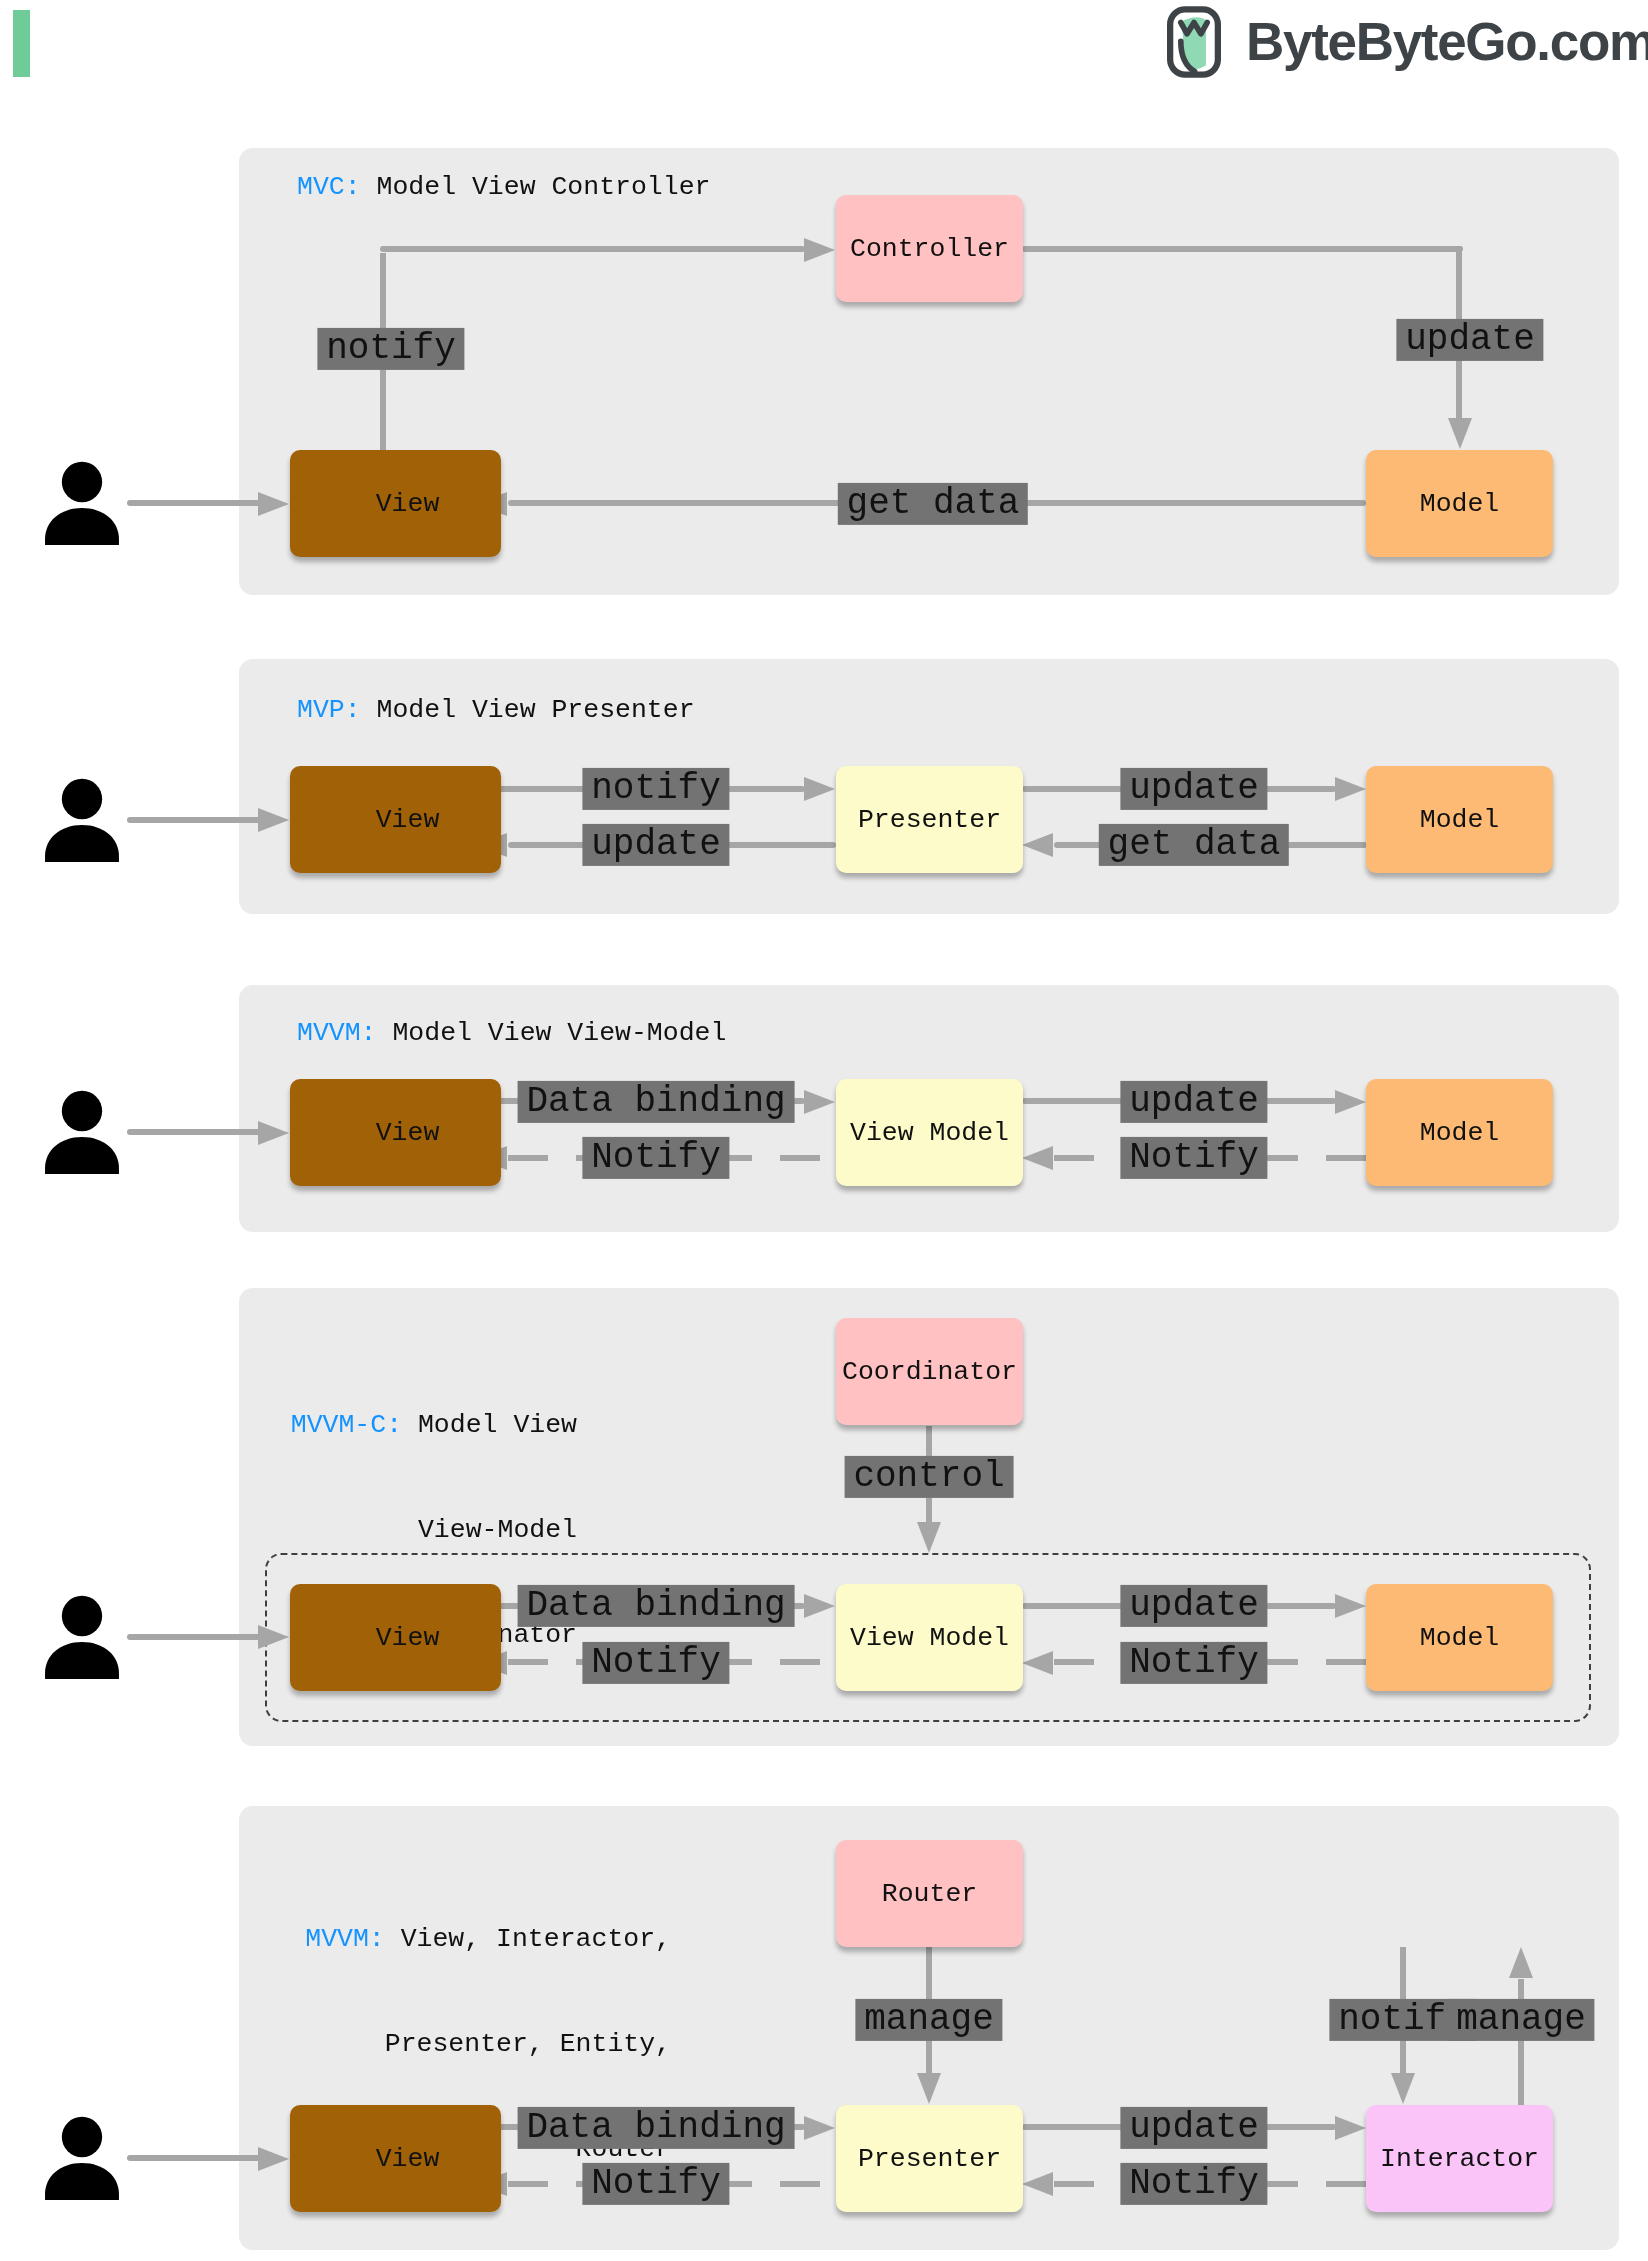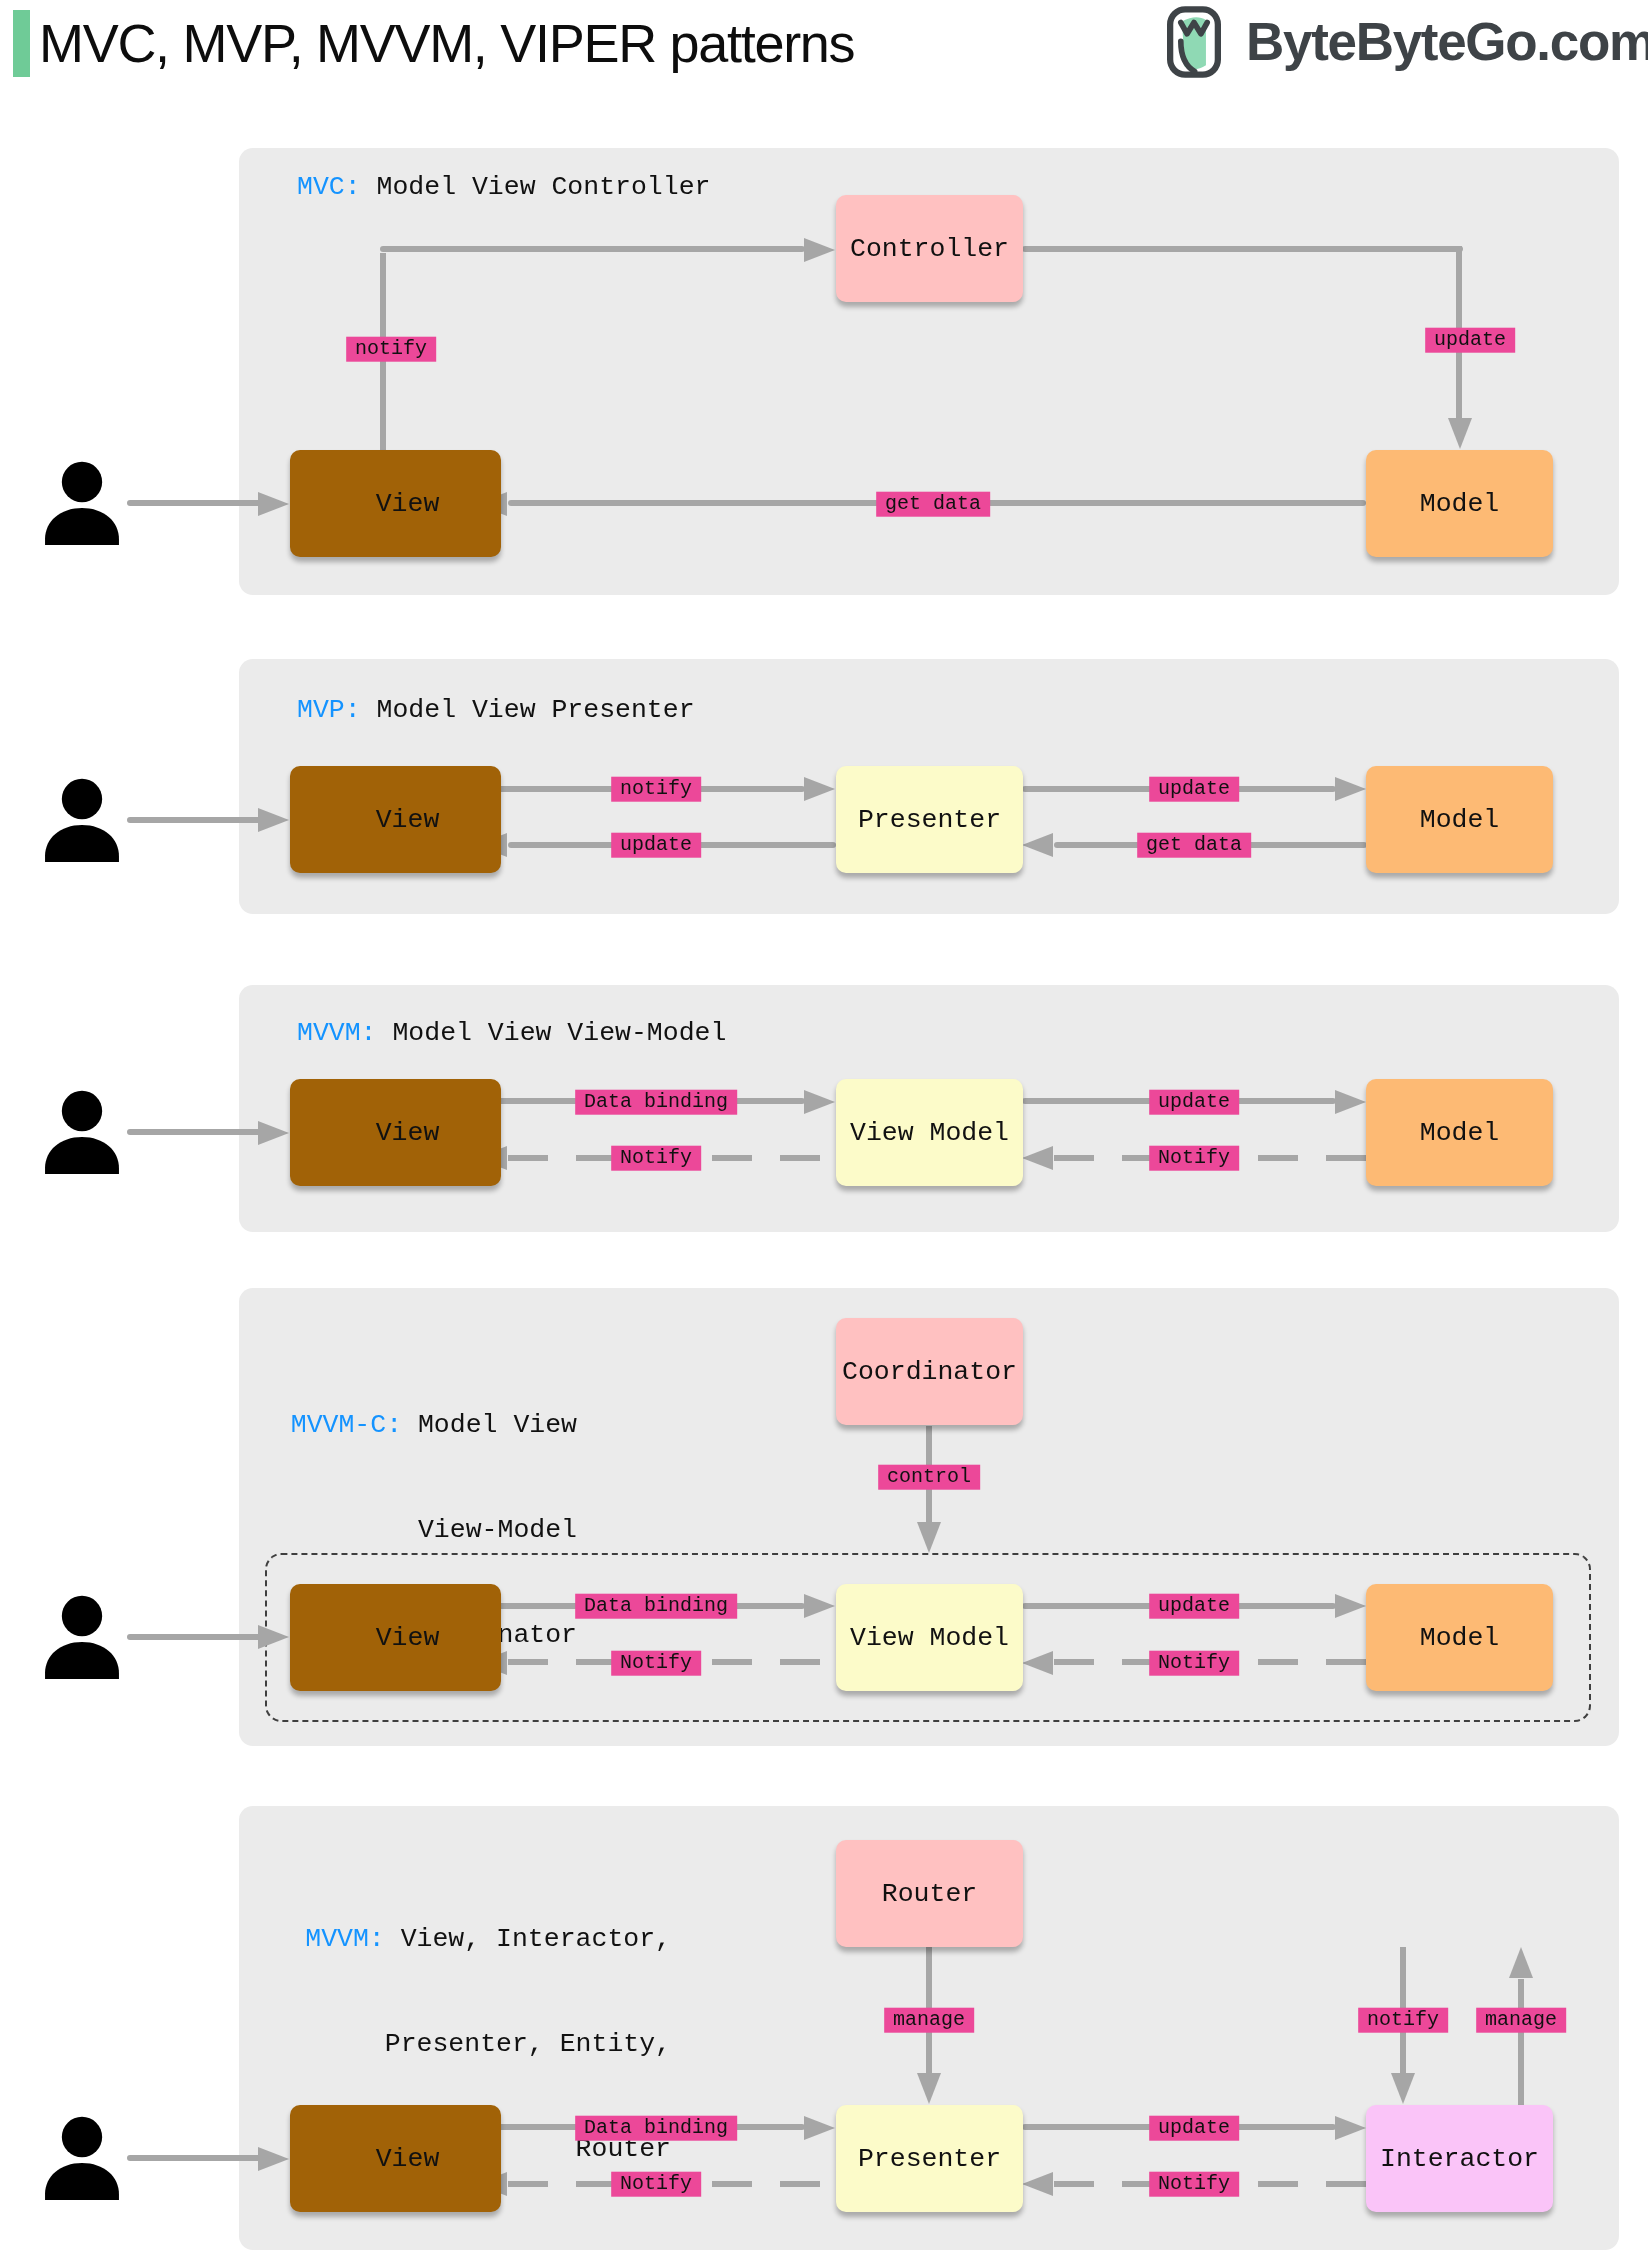--- a/index.html
+++ b/index.html
@@ -29,32 +29,31 @@
   .magenta  { background:#FAC4F8; }
 
   
   .hline { position:absolute; height:6.3px; background:#A6A6A6; border-radius:3.2px; }
   .hline.dash { background:repeating-linear-gradient(90deg,#A6A6A6 0 40px,transparent 40px 68px); border-radius:0; }
   .vline { position:absolute; width:6.3px; background:#A6A6A6; }
   .ah-r { position:absolute; width:0; height:0; border-top:12px solid transparent; border-bottom:12px solid transparent; border-left:31.5px solid #A6A6A6; }
   .ah-l { position:absolute; width:0; height:0; border-top:12px solid transparent; border-bottom:12px solid transparent; border-right:31.5px solid #A6A6A6; }
   .ah-d { position:absolute; width:0; height:0; border-left:12px solid transparent; border-right:12px solid transparent; border-top:31.5px solid #A6A6A6; }
   .ah-u { position:absolute; width:0; height:0; border-left:12px solid transparent; border-right:12px solid transparent; border-bottom:31.5px solid #A6A6A6; }
-  .alabel { position:absolute; transform:translate(-50%,-50%); background:#ec4899; padding:1.3px 8.8px;
-            font-size:20px; line-height:1.1; color:#111; white-space:nowrap; }
+  .alabel { position:absolute; transform:translate(-50%,-50%); background:#737373; padding:1.3px 8.8px;
+            font-size:36px; line-height:1.1; color:#111; white-space:nowrap; }
   .person { position:absolute; width:84px; height:84px; }
   .dashed-box { position:absolute; border:2.5px dashed #3f3f3f; border-radius:16.4px; }
 </style>
 </head>
 <body>
 
 <div class="page">
 
   <div class="accent-bar"></div>
-  <h1 class="main-title">MVC, MVP, MVVM, VIPER patterns</h1>
   <div class="logo">
     <svg width="54" height="72" viewBox="0 0 86 114">
       <rect x="5" y="5" width="76" height="104" rx="24" fill="#ffffff" stroke="#3E4347" stroke-width="10"></rect>
       <path d="M24 24 C40 16 52 16 62 22 L62 94 C50 102 38 102 28 96 Z" fill="#8FD9B4"></path>
       <path d="M22 26 L32 44 L43 26 L54 44 L64 26" fill="none" stroke="#3E4347" stroke-width="9" stroke-linecap="round" stroke-linejoin="round"></path>
       <path d="M22 56 C22 80 30 96 44 104" fill="none" stroke="#3E4347" stroke-width="9" stroke-linecap="round"></path>
     </svg>
     <span class="logo-text">ByteByteGo.com</span>
   </div>
 

